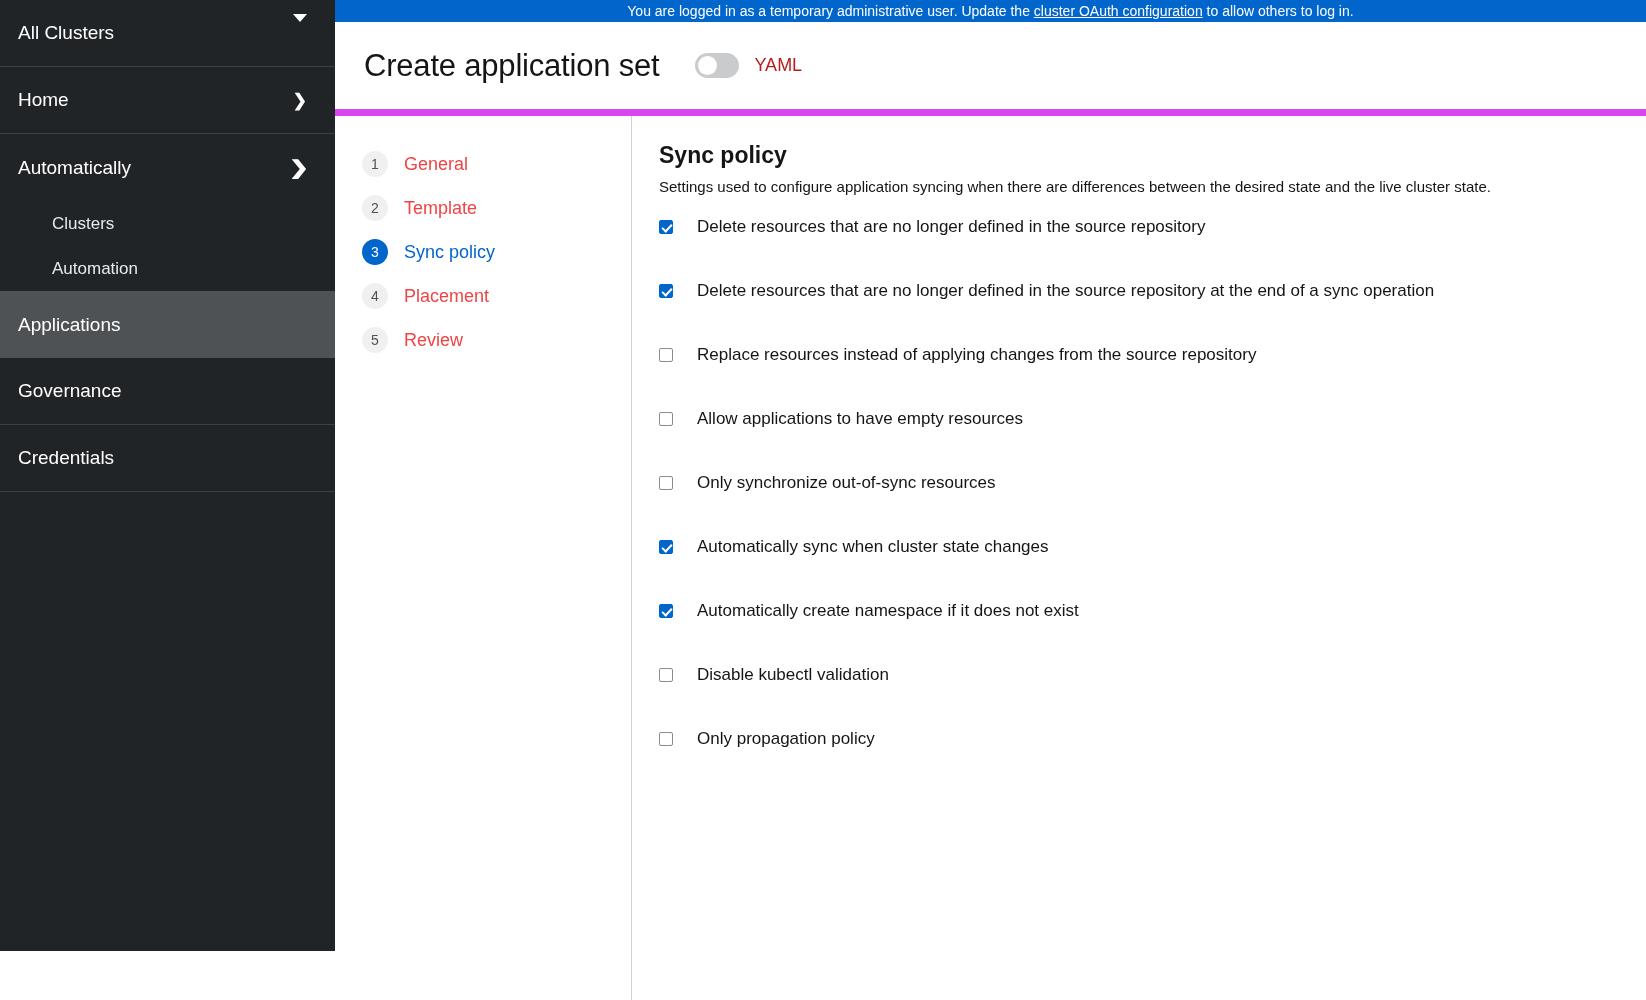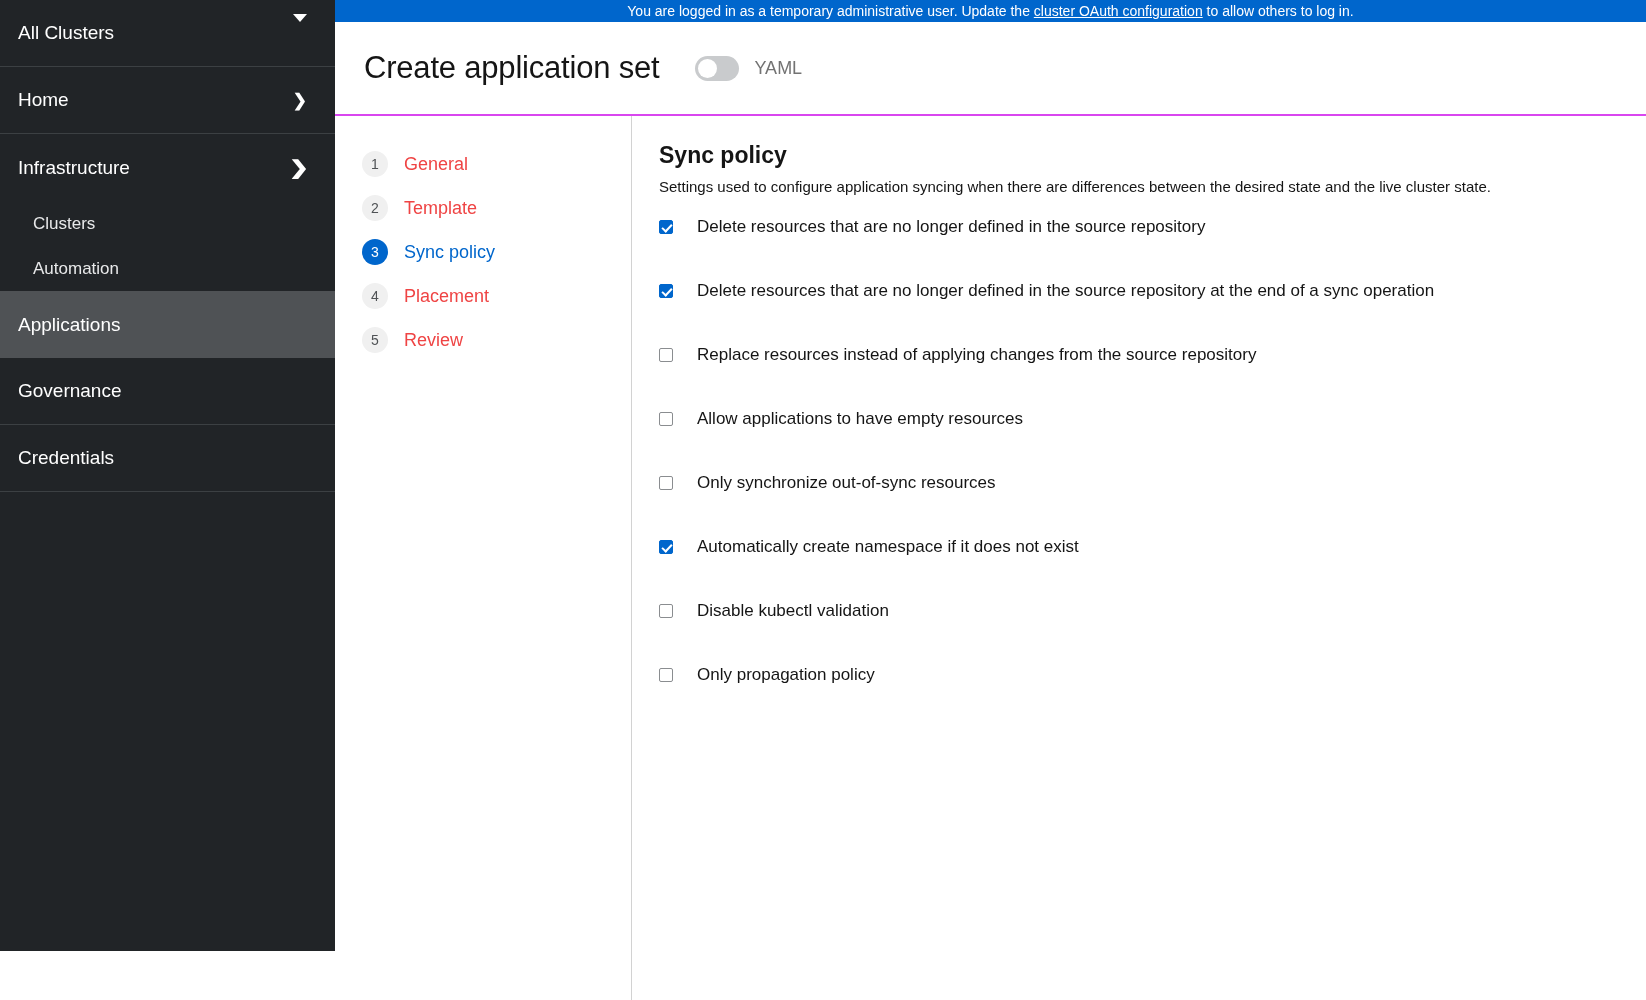--- a/index.html
+++ b/index.html
@@ -66,21 +66,21 @@
   .row-divider {
     border-bottom: 1px solid #3c4043;
   }
   .nav-row.active {
     background: #4f5255;
   }
   .nav-sub {
     display: flex;
     align-items: center;
     height: 45px;
-    padding-left: 33px;
+    padding-left: 52px;
     font-size: 17px;
     color: #e8e9ea;
     cursor: pointer;
     user-select: none;
   }
   .caret-down {
     width: 0; height: 0;
     border-left: 7px solid transparent;
     border-right: 7px solid transparent;
     border-top: 8px solid #ffffff;
@@ -104,21 +104,21 @@
     width: 1311px; height: 978px;
     background: #ffffff;
   }
 
   .page-header {
     position: relative;
     height: 94px;
     display: flex;
     align-items: center;
     padding-left: 29px;
-    border-bottom: 2px solid #d946ef;
+    border-bottom: 7px solid #d946ef;
     background: #ffffff;
   }
   .page-title {
     font-size: 31px;
     font-weight: 400;
     color: #151515;
     letter-spacing: -0.2px;
   }
   .yaml-wrap {
     display: flex;
@@ -135,21 +135,21 @@
   .toggle .knob {
     position: absolute;
     top: 3px; left: 3px;
     width: 19px; height: 19px;
     border-radius: 50%;
     background: #ffffff;
   }
   .yaml-label {
     margin-left: 15px;
     font-size: 18px;
-    color: #737373;
+    color: #b91c1c;
   }
 
   .body-area {
     position: relative;
     display: flex;
     height: 884px;
     background: #ffffff;
   }
 
   
@@ -261,21 +261,21 @@
       <span class="lbl">All Clusters</span>
       <span class="caret"><span class="caret-down"></span></span>
     </div>
 
     <div class="nav-row row-divider">
       <span class="lbl">Home</span>
       <span class="caret chev">❯</span>
     </div>
 
     <div class="nav-row">
-      <span class="lbl">Infrastructure</span>
+      <span class="lbl">Automatically</span>
       <span class="caret chev-d">❯</span>
     </div>
 
     <div class="nav-sub">
       <span>Clusters</span>
     </div>
     <div class="nav-sub">
       <span>Automation</span>
     </div>
 
@@ -354,20 +354,24 @@
           <label class="check-item">
             <span class="cb"></span>
             <span class="cb-label">Allow applications to have empty resources</span>
           </label>
 
           <label class="check-item">
             <span class="cb"></span>
             <span class="cb-label">Only synchronize out-of-sync resources</span>
           </label>
 
+          <label class="check-item">
+            <span class="cb on"></span>
+            <span class="cb-label">Automatically sync when cluster state changes</span>
+          </label>
 
           <label class="check-item">
             <span class="cb on"></span>
             <span class="cb-label">Automatically create namespace if it does not exist</span>
           </label>
 
           <label class="check-item">
             <span class="cb"></span>
             <span class="cb-label">Disable kubectl validation</span>
           </label>

